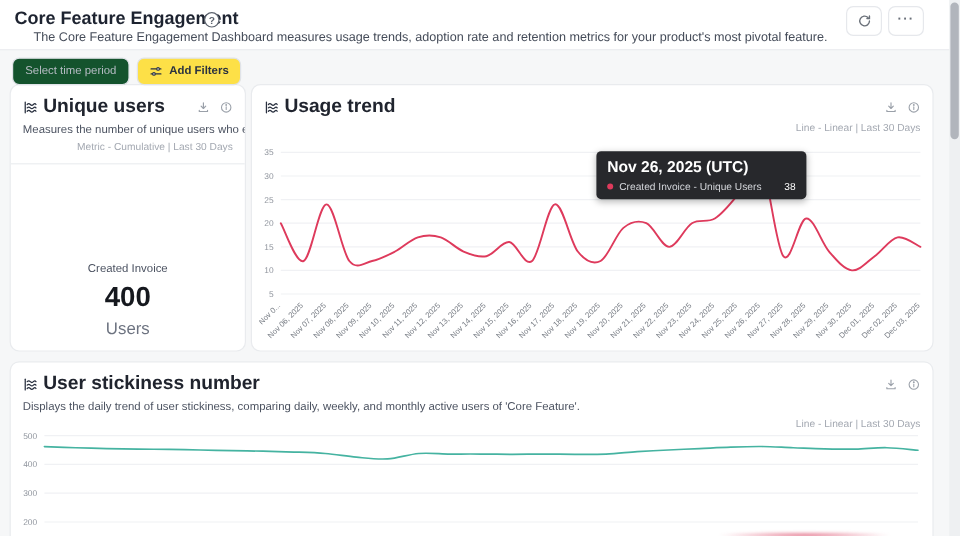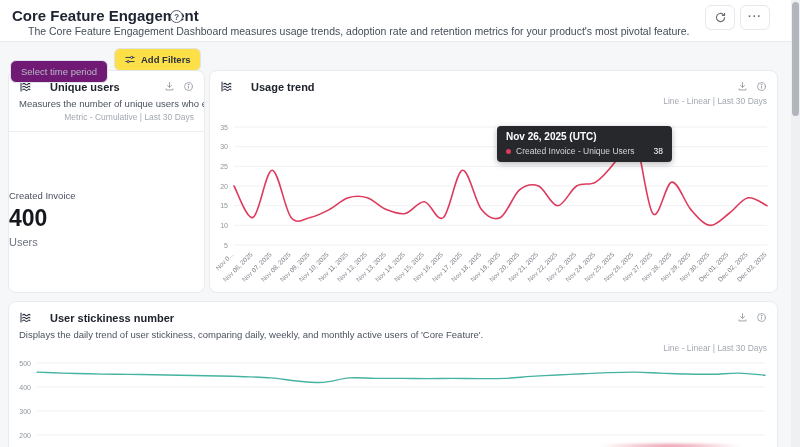--- a/index.html
+++ b/index.html
@@ -9,51 +9,51 @@
   
   .topbar { position:absolute; top:0; left:0; width:800px; height:42px; background:#ffffff; border-bottom:1px solid #e9eaee; z-index:2; }
   .page-title { position:absolute; left:12px; top:7px; font-size:15px; font-weight:700; color:#1d2330; }
   .help-btn { position:absolute; left:170px; top:10px; width:13px; height:13px; border:1.2px solid #5b626d; border-radius:50%; color:#5b626d; font-size:8.5px; font-weight:700; display:flex; align-items:center; justify-content:center; cursor:pointer; background:#fff; }
   .subtitle { position:absolute; left:28px; top:25px; font-size:10.5px; color:#454c59; }
   .top-btn { position:absolute; top:5px; width:30px; height:25px; background:#fff; border:1px solid #e6e8ec; border-radius:6px; display:flex; align-items:center; justify-content:center; color:#6a7079; cursor:pointer; }
   .top-btn.refresh { left:705px; }
   .top-btn.more { left:740px; font-size:11px; font-weight:700; letter-spacing:1px; padding-bottom:4px; }
 
   
-  .select-ctrl { position:absolute; left:10px; top:60px; height:23px; width:98px; background:#701a75; border:1px solid #e0e3e8; border-radius:6px; display:flex; align-items:center; gap:4px; padding:0 6px; cursor:pointer; z-index:3; }
+  .select-ctrl { position:absolute; left:10px; top:48px; height:23px; width:98px; background:#14532d; border:1px solid #e0e3e8; border-radius:6px; display:flex; align-items:center; gap:4px; padding:0 6px; cursor:pointer; z-index:3; }
   .select-ctrl .ph { font-size:9.5px; color:#b7bcc5; white-space:nowrap; }
   .add-filters { position:absolute; left:114px; top:48px; height:23px; background:#fde047; border:1px solid #e0e3e8; border-radius:6px; display:flex; align-items:center; gap:5px; padding:0 9px; cursor:pointer; z-index:3; }
   .add-filters span { font-size:9.5px; font-weight:700; color:#2b3240; white-space:nowrap; }
 
   
   .card { position:absolute; background:#fff; border:1px solid #e9ebee; border-radius:8px; }
   #card-unique { left:8px;  top:70px;  width:197px; height:223px; }
   #card-usage  { left:209px; top:70px; width:569px; height:223px; }
   #card-stick  { left:8px;  top:301px; width:770px; height:170px; }
 
   .card-head { display:flex; align-items:center; padding:9px 10px 0 10px; }
-  .card-title { font-size:11px; font-weight:700; color:#20242e; margin-left:18px; white-space:nowrap; }
+  .card-title { font-size:16px; font-weight:700; color:#20242e; margin-left:4px; white-space:nowrap; }
   .head-icons { margin-left:auto; display:flex; gap:8px; align-items:center; color:#9aa0a9; }
   .head-icons svg { cursor:pointer; }
   .card-desc { padding:0 10px; font-size:9.5px; color:#4b5260; margin-top:5px; white-space:nowrap; overflow:hidden; }
   .card-meta { padding:0 10px; font-size:8.5px; color:#a3a8b1; margin-top:3px; white-space:nowrap;text-align:right; }
   .u-divider { margin-top:9px; border-top:1px solid #eceef1; }
 
-  .metric-block { text-align:left; margin-top:58px; }
+  .metric-block { text-align:center; margin-top:82px; }
   .metric-label { font-size:9.5px; color:#4a5160; }
   .metric-value { font-size:23px; font-weight:800; color:#15181e; margin-top:4px; }
-  .metric-unit { font-size:11px; color:#6d7380; margin-top:4px; }
+  .metric-unit { font-size:14px; color:#6d7380; margin-top:4px; }
 
   .chart-svg { position:absolute; }
   #usage-svg { left:6px; top:50px; }
   #stick-svg { left:6px; top:52px; }
 
   
   .tooltip { position:absolute; left:497px; top:126px; background:#27282c; border-radius:4px; padding:5px 9px 6px 9px; box-shadow:0 2px 6px rgba(0,0,0,.28); z-index:6; min-width:128px; }
-  .tt-date { color:#ffffff; font-size:10px; font-weight:700; white-space:nowrap; }
+  .tt-date { color:#ffffff; font-size:13px; font-weight:700; white-space:nowrap; }
   .tt-row { display:flex; align-items:center; gap:5px; margin-top:4px; }
   .tt-dot { width:5px; height:5px; border-radius:50%; flex:0 0 auto; }
   .tt-series { color:#d3d5da; font-size:8.5px; white-space:nowrap; }
   .tt-value { color:#ffffff; font-size:8.5px; margin-left:14px; }
 
   
   .red-peek { position:absolute; left:598px; top:443px; width:145px; height:6px; border-radius:50%;
               background:radial-gradient(closest-side, rgba(214,49,84,.65), rgba(214,49,84,0)); filter:blur(1.5px); z-index:4; }
 
   

